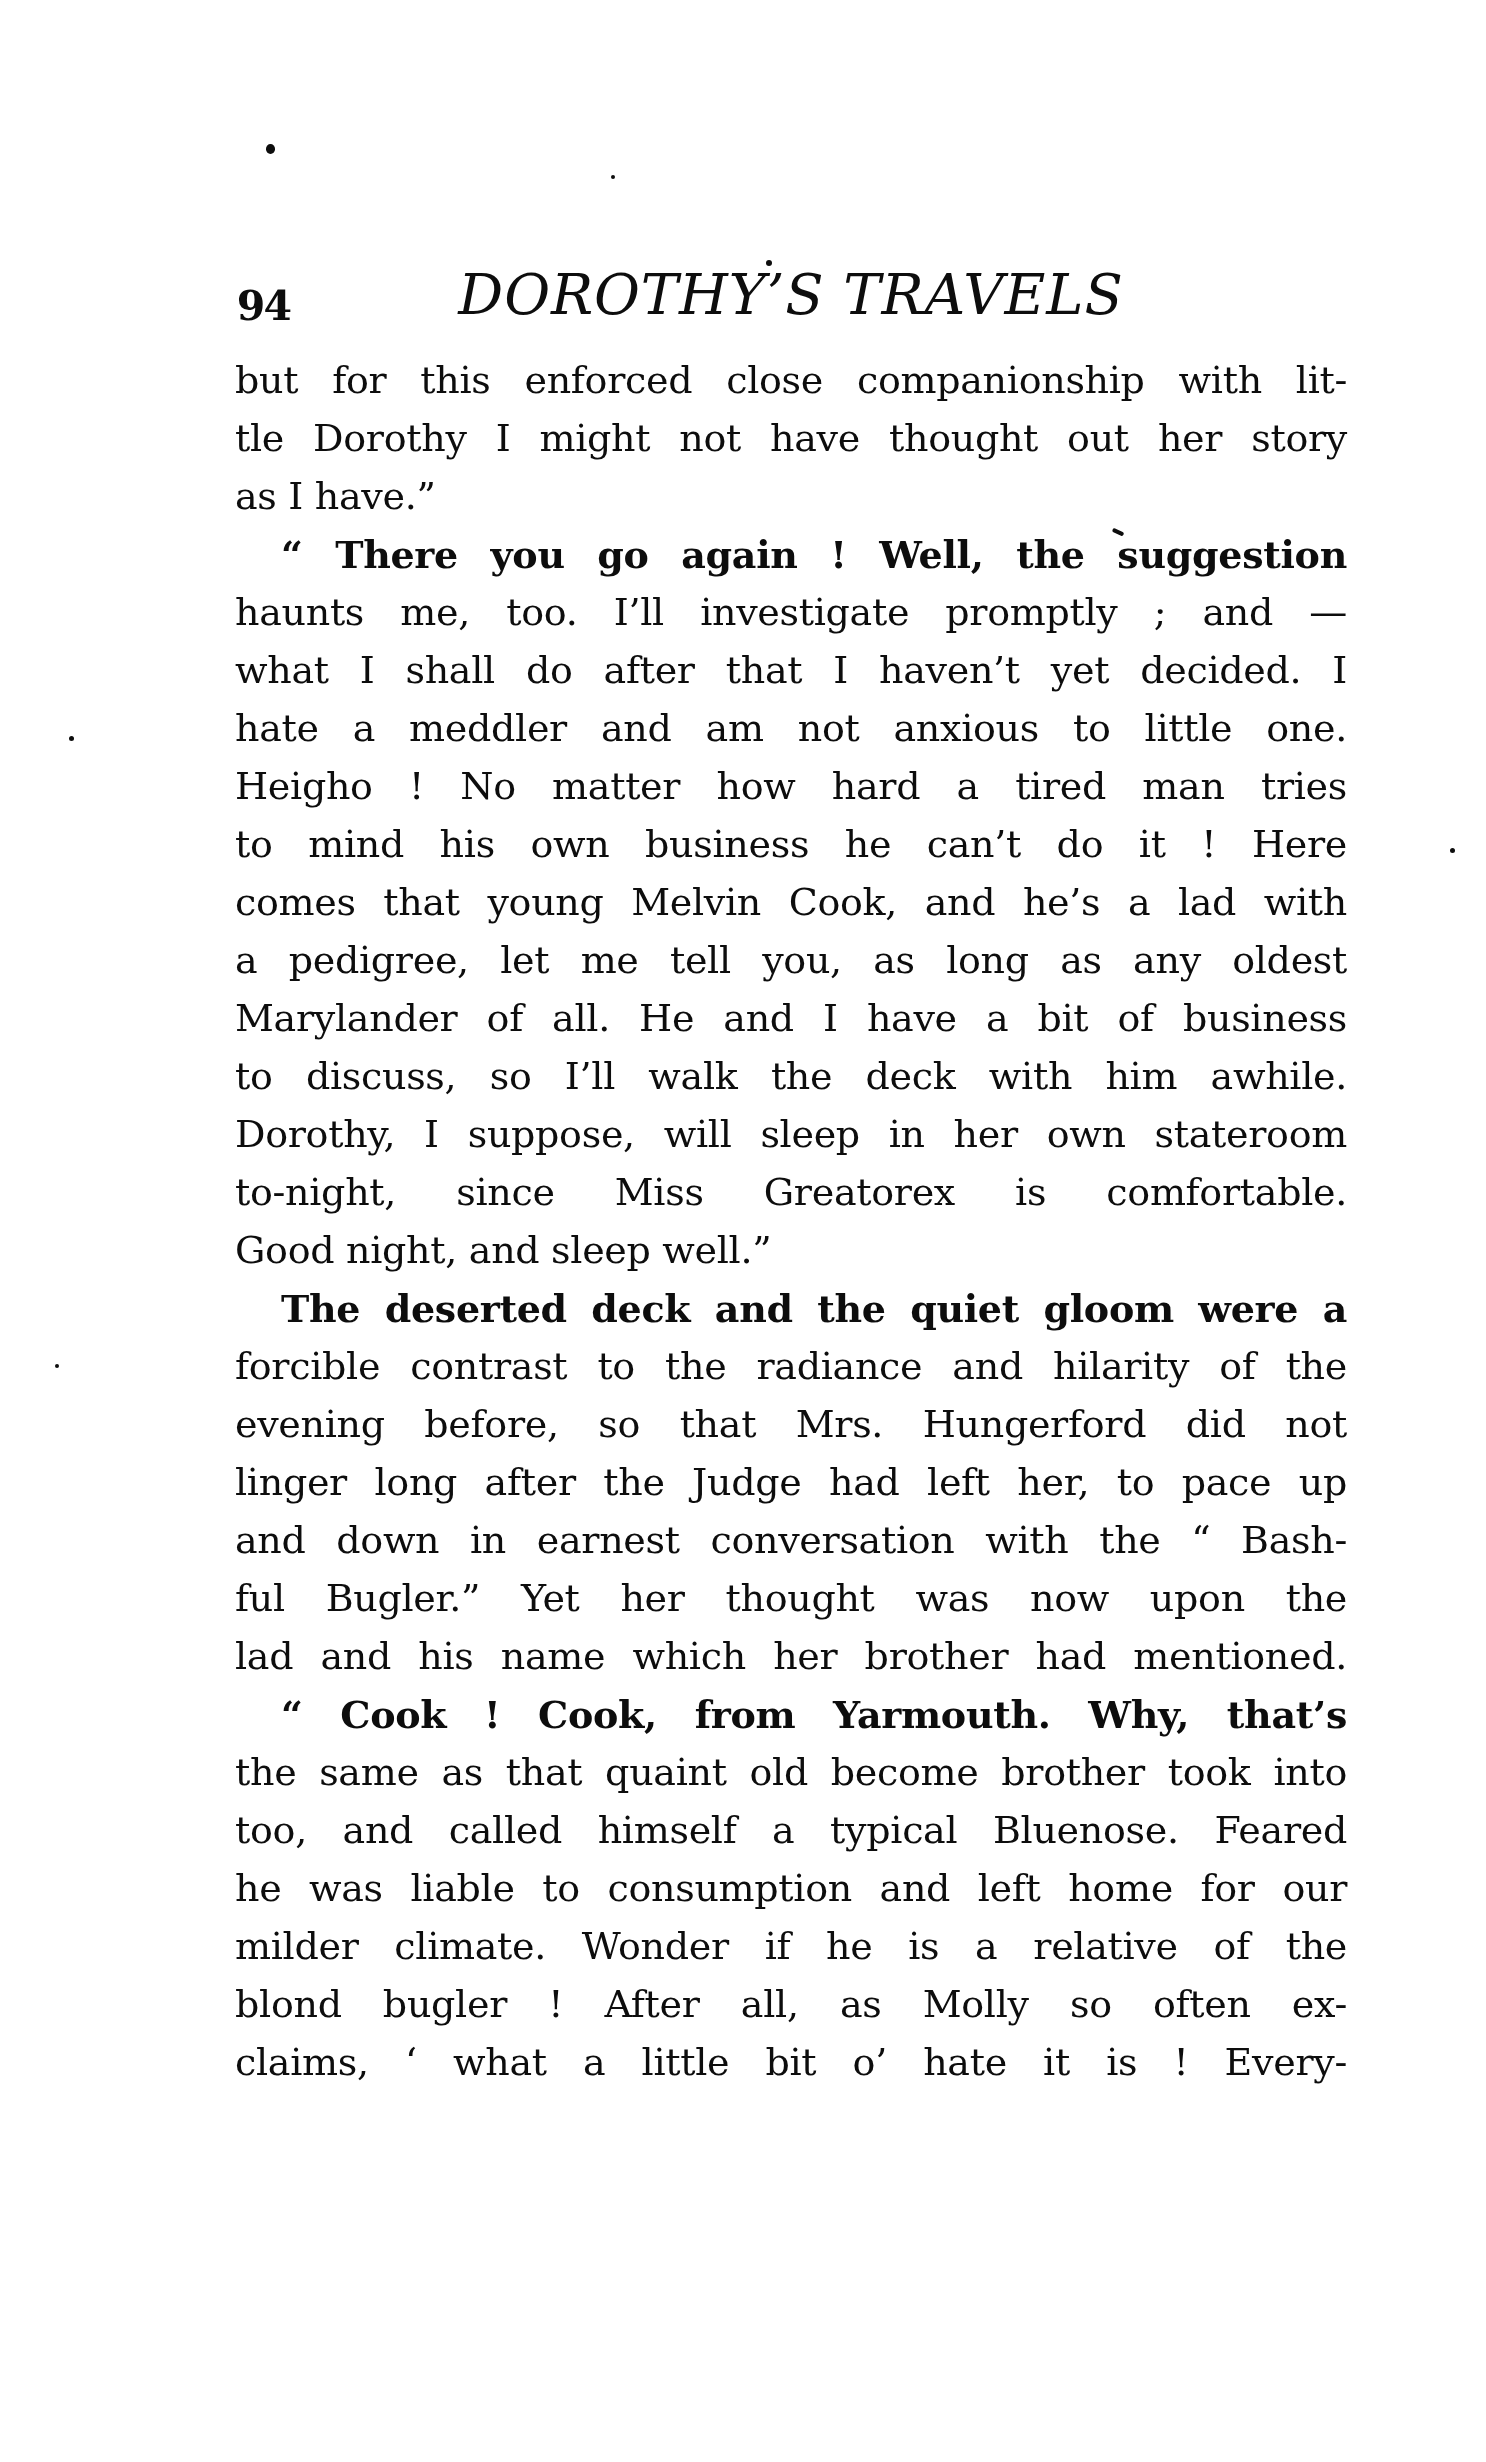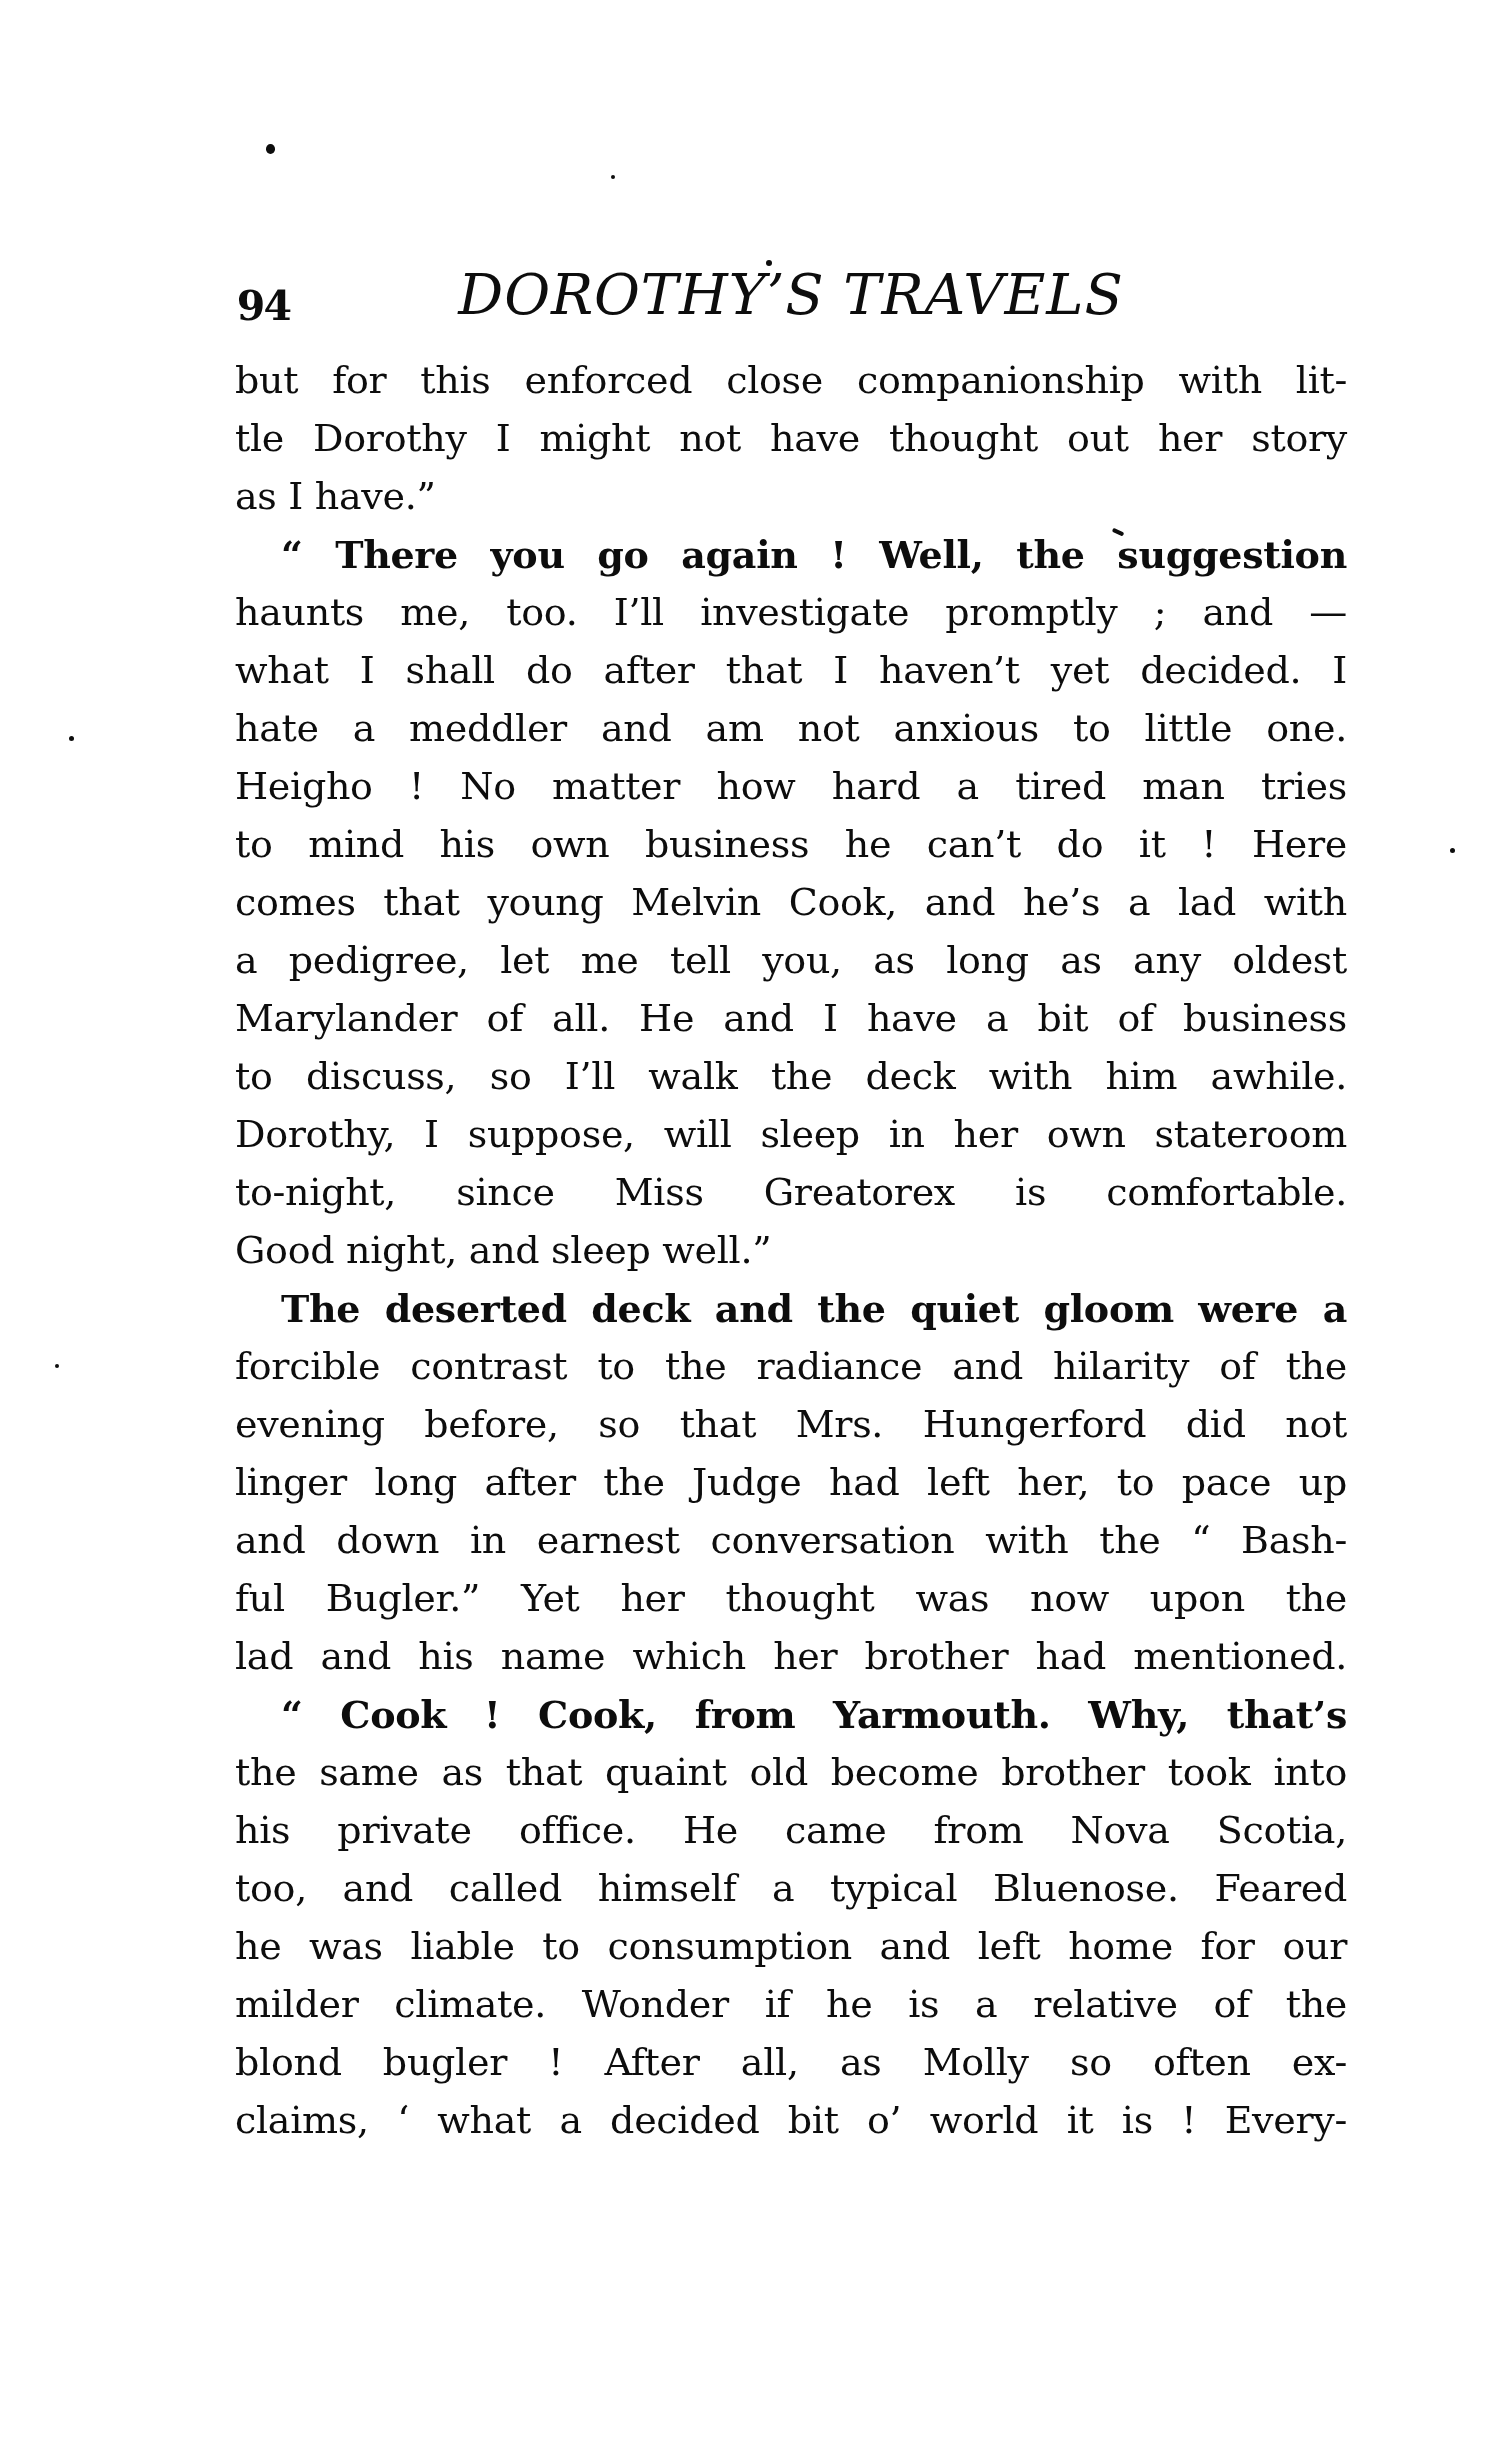--- a/index.html
+++ b/index.html
@@ -85,26 +85,25 @@
       <div class="line">Good night, and sleep well.”</div>
       <div class="line j ind">The deserted deck and the quiet gloom were a</div>
       <div class="line j">forcible contrast to the radiance and hilarity of the</div>
       <div class="line j">evening before, so that Mrs. Hungerford did not</div>
       <div class="line j">linger long after the Judge had left her, to pace up</div>
       <div class="line j">and down in earnest conversation with the “ Bash-</div>
       <div class="line j">ful Bugler.”  Yet her thought was now upon the</div>
       <div class="line j">lad and his name which her brother had mentioned.</div>
       <div class="line j ind">“ Cook !  Cook, from Yarmouth.  Why, that’s</div>
       <div class="line j">the same as that quaint old become brother took into</div>
-      <div class="line j">his private office.  He came from Nova Scotia,</div>
       <div class="line j">too, and called himself a typical Bluenose.  Feared</div>
       <div class="line j">he was liable to consumption and left home for our</div>
       <div class="line j">milder climate.  Wonder if he is a relative of the</div>
       <div class="line j">blond bugler !  After all, as Molly so often ex-</div>
-      <div class="line j">claims, ‘ what a decided bit o’ world it is !  Every-</div>
+      <div class="line j">claims, ‘ what a little bit o’ hate it is !  Every-</div>
     </div>
 
 <span class="artifact dot" style="left: 266px; top: 144px; width: 8.9px; height: 9.7px;"></span>
     <span class="artifact dot" style="left: 611px; top: 175px; width: 4.4px; height: 4.4px;"></span>
     <span class="artifact dot" style="left: 766px; top: 260px; width: 6.2px; height: 6.2px;"></span>
     <span class="artifact tick" style="left: 1112px; top: 530px; width: 11.5px; height: 4.4px;"></span>
     <span class="artifact dot" style="left: 69px; top: 736px; width: 5.3px; height: 5.3px;"></span>
     <span class="artifact dot" style="left: 1450px; top: 848px; width: 5.3px; height: 5.3px;"></span>
     <span class="artifact dot" style="left: 55px; top: 1364px; width: 4.4px; height: 4.4px;"></span>
   </div>

